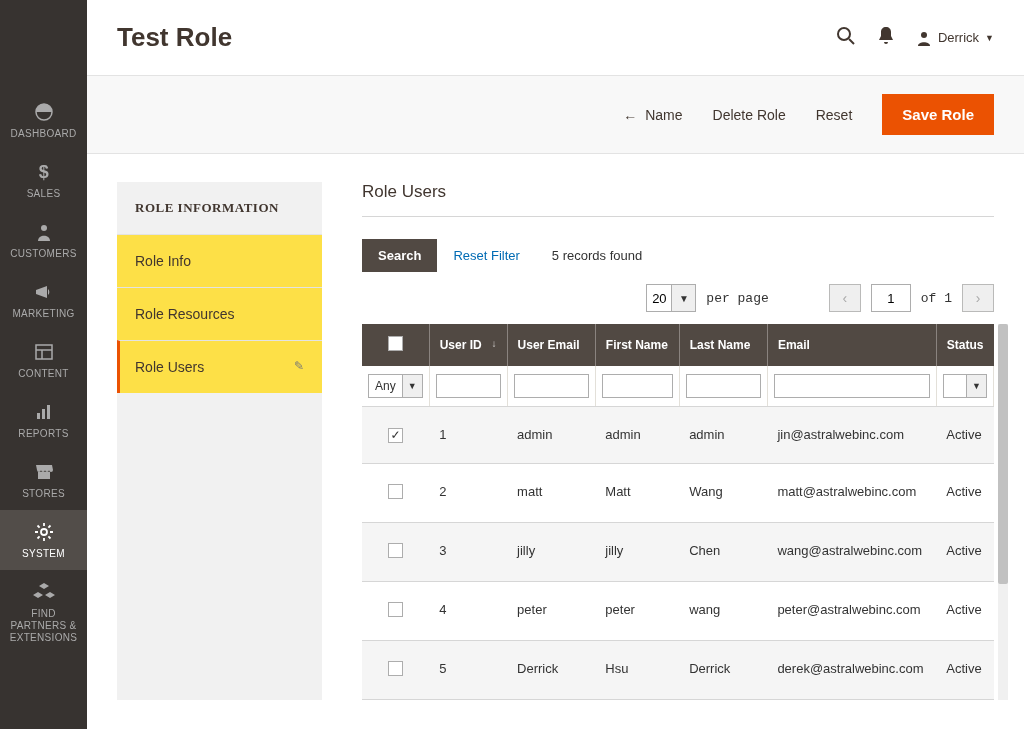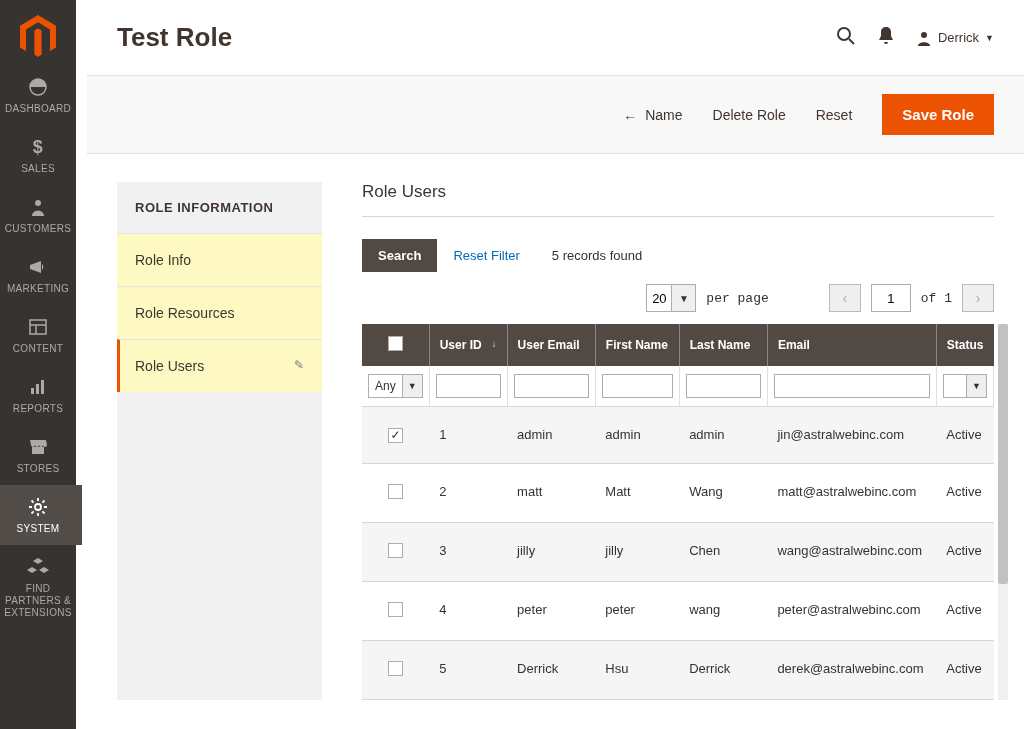--- a/index.html
+++ b/index.html
@@ -1,19 +1,19 @@
 <!DOCTYPE html>
 <html><head>
 <meta charset="utf-8">
 <style>
 * { box-sizing: border-box; margin: 0; padding: 0; }
 body { font-family: -apple-system, BlinkMacSystemFont, "Segoe UI", Helvetica, Arial, sans-serif; font-size: 13px; color: #333; background: #fff; width: 1024px; height: 729px; overflow: hidden; }
 
 
-.sidebar { position: fixed; left: 0; top: 0; width: 76px; height: 729px; background: #373330; display: flex; flex-direction: column; align-items: center; padding-top: 15px; }
+.sidebar { position: fixed; left: 0; top: 0; width: 87px; height: 729px; background: #373330; display: flex; align-items: center; padding-top: 15px; }
 .logo { width: 36px; height: 36px; margin-bottom: 14px; }
 .nav-item { width: 87px; display: flex; flex-direction: column; align-items: center; padding: 11px 2px 10px; color: #aaa; font-size: 10px; letter-spacing: 0.3px; cursor: pointer; text-align: center; line-height: 1.2; }
 .nav-item.active { background: #524d49; color: #fff; }
 .nav-item .icon { width: 22px; height: 22px; margin-bottom: 5px; display: flex; align-items: center; justify-content: center; }
 .nav-item .label { font-size: 10px; }
 
 
 .main { margin-left: 87px; width: 937px; height: 729px; overflow-y: auto; }
 
 
@@ -26,22 +26,22 @@
 
 .action-bar { background: #f8f8f8; border-top: 1px solid #e3e3e3; border-bottom: 1px solid #e3e3e3; padding: 18px 30px; display: flex; justify-content: flex-end; align-items: center; gap: 30px; }
 .btn-link { background: none; border: none; color: #41362f; font-size: 14px; cursor: pointer; display: flex; align-items: center; gap: 8px; }
 .btn-primary { background: #eb5202; color: #fff; border: none; padding: 12px 20px; font-size: 15px; font-weight: 600; cursor: pointer; }
 
 
 .content { display: flex; padding: 28px 30px; gap: 40px; }
 
 
 .side-tabs { width: 205px; background: #f1f1f1; }
-.side-tabs-title { padding: 18px 18px; font-size: 13px; font-weight: 700; letter-spacing: 0.5px; color: #41362f; }
-.side-tab { padding: 18px 18px; background: #fef9c3; border-top: 1px solid #e3e3e3; font-size: 14px; color: #41362f; cursor: pointer; display: flex; justify-content: space-between; }
+.side-tabs-title { padding: 18px 18px; font-size: 13px; font-weight: 700; letter-spacing: 0.5px; color: #41362f; font-family: Liberation Serif, serif; }
+.side-tab { padding: 18px 18px; background: #fde047; border-top: 1px solid #e3e3e3; font-size: 14px; color: #41362f; cursor: pointer; display: flex; justify-content: space-between; }
 .side-tab.active { border-left: 3px solid #eb5202; padding-left: 15px; font-weight: 400; }
 .side-tab .edit-icon { font-size: 12px; color: #777; }
 
 
 .panel { flex: 1; }
 .panel-title { font-size: 17px; font-weight: 400; color: #41362f; padding-bottom: 14px; border-bottom: 1px solid #d6d6d6; margin-bottom: 22px; }
 
 
 .grid-controls { display: flex; align-items: center; gap: 16px; margin-bottom: 12px; }
 .btn-dark { background: #514943; color: #fff; border: none; padding: 9px 16px; font-size: 13px; font-weight: 600; cursor: pointer; }

